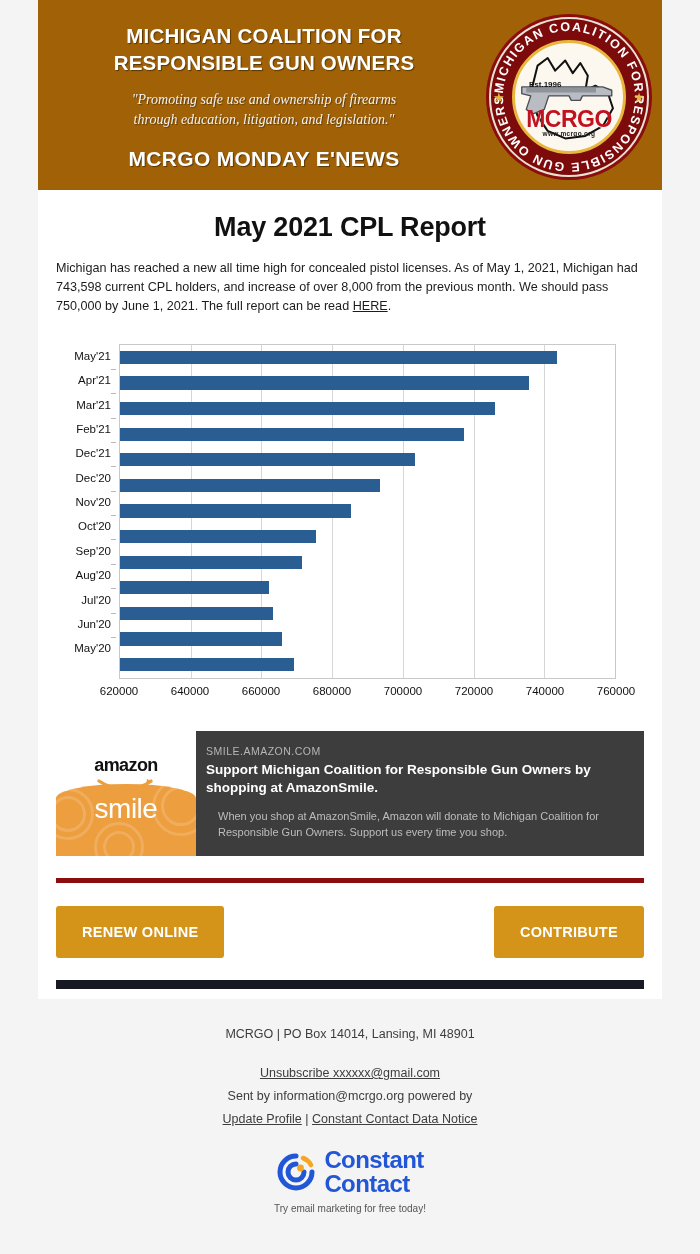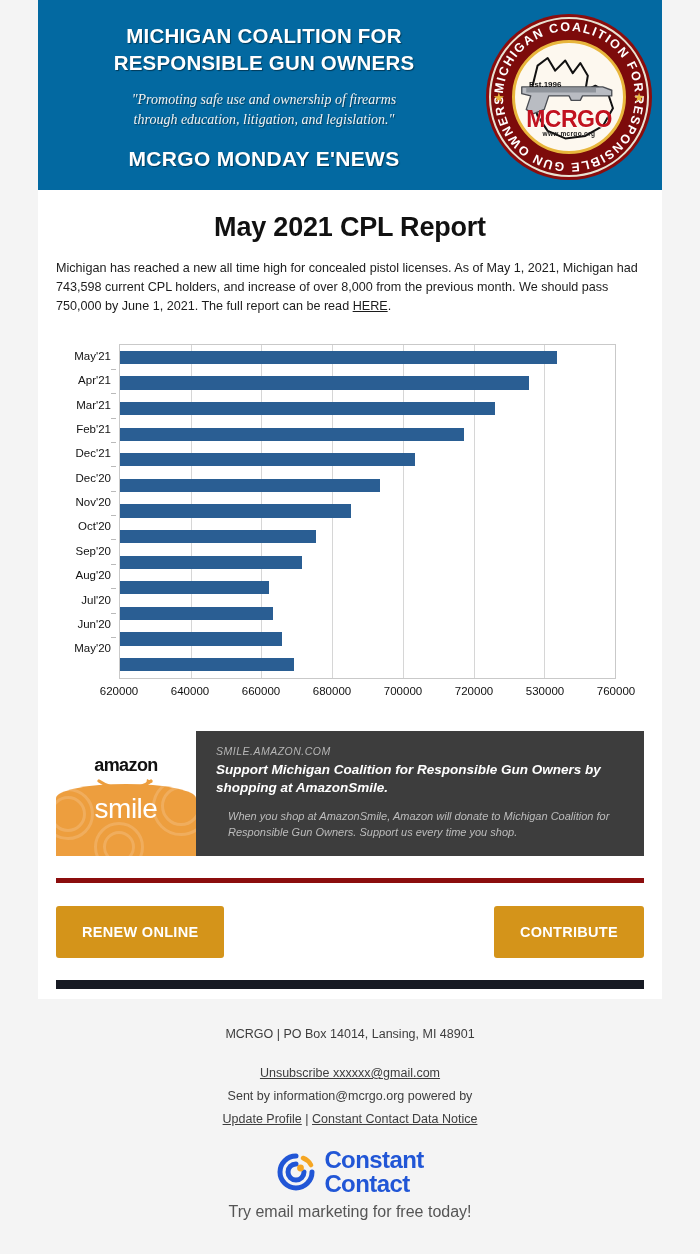--- a/index.html
+++ b/index.html
@@ -7,21 +7,21 @@
     width:700px;height:1254px;
     background:#f4f4f4;
     font-family:"Liberation Sans", sans-serif;
     -webkit-font-smoothing:antialiased;
   }
   .email{width:700px;}
 
   
   .header{
     margin:0 38px;
-    background:#0369a1;
+    background:#a16207;
     height:190px;
     position:relative;
     overflow:hidden;
   }
   .header-text{
     position:absolute;left:0;top:0;width:452px;height:190px;
     display:flex;flex-direction:column;align-items:center;justify-content:center;
     padding-top:4px;box-sizing:border-box;
   }
   .org-name{
@@ -182,21 +182,21 @@
   }
   .amazon-arrow{
     position:absolute;left:50%;top:47px;transform:translateX(-50%);
     width:58px;height:14px;
   }
   .smile-word{
     position:absolute;left:0;right:0;top:62px;text-align:center;
     font-size:28px;color:#fff;letter-spacing:-.5px;
   }
   .promo-body{
-    flex:1;padding:14px 16px 12px 20px;box-sizing:border-box;color:#d7d7d7;font-style:italic;
+    flex:1;padding:14px 16px 12px 10px;box-sizing:border-box;color:#d7d7d7;
   }
   .promo-domain{
     font-size:10.5px;letter-spacing:.5px;color:#b6b6b6;margin:0 0 4px 0;
   }
   .promo-headline{
     font-size:13.5px;font-weight:bold;color:#ffffff;line-height:1.33;margin:0 0 5px 0;
   }
   .promo-desc{
     font-size:11px;line-height:1.38;color:#bcbcbc;margin:12px;
   }
@@ -239,21 +239,21 @@
   .cc{
     margin-top:16px;display:flex;flex-direction:column;align-items:center;
   }
   .cc-logo{display:flex;align-items:center;gap:8px;}
   .cc-mark{width:40px;height:40px;}
   .cc-name{
     color:#2156d6;font-size:24px;font-weight:bold;line-height:1.02;
     letter-spacing:-.6px;text-align:left;
   }
   .cc-tag{
-    margin-top:7px;font-size:16px;color:#555;
+    margin-top:7px;font-size:10px;color:#555;
   }
 </style>
 </head>
 <body>
 
 <div class="email">
 
   <div class="header">
     <div class="header-text">
       <div class="org-name">
@@ -383,21 +383,21 @@
                 <div class="bar" title="May'20: 669200" style="width: 35.1429%; background: rgb(42, 94, 147);"></div>
               </div>
             </div>
           <div class="xlabels" id="xlabels">
               <div class="xlabel" style="left: 0%;">620000</div>
               <div class="xlabel" style="left: 14.2857%;">640000</div>
               <div class="xlabel" style="left: 28.5714%;">660000</div>
               <div class="xlabel" style="left: 42.8571%;">680000</div>
               <div class="xlabel" style="left: 57.1429%;">700000</div>
               <div class="xlabel" style="left: 71.4286%;">720000</div>
-              <div class="xlabel" style="left: 85.7143%;">530000</div>
+              <div class="xlabel" style="left: 85.7143%;">740000</div>
               <div class="xlabel" style="left: 100%;">760000</div>
             </div>
         </div>
       </div>
     </div>
 
     <div class="card-pad">
       <div class="promo">
         <div class="promo-img">
           <div class="amazon-word">amazon</div>

